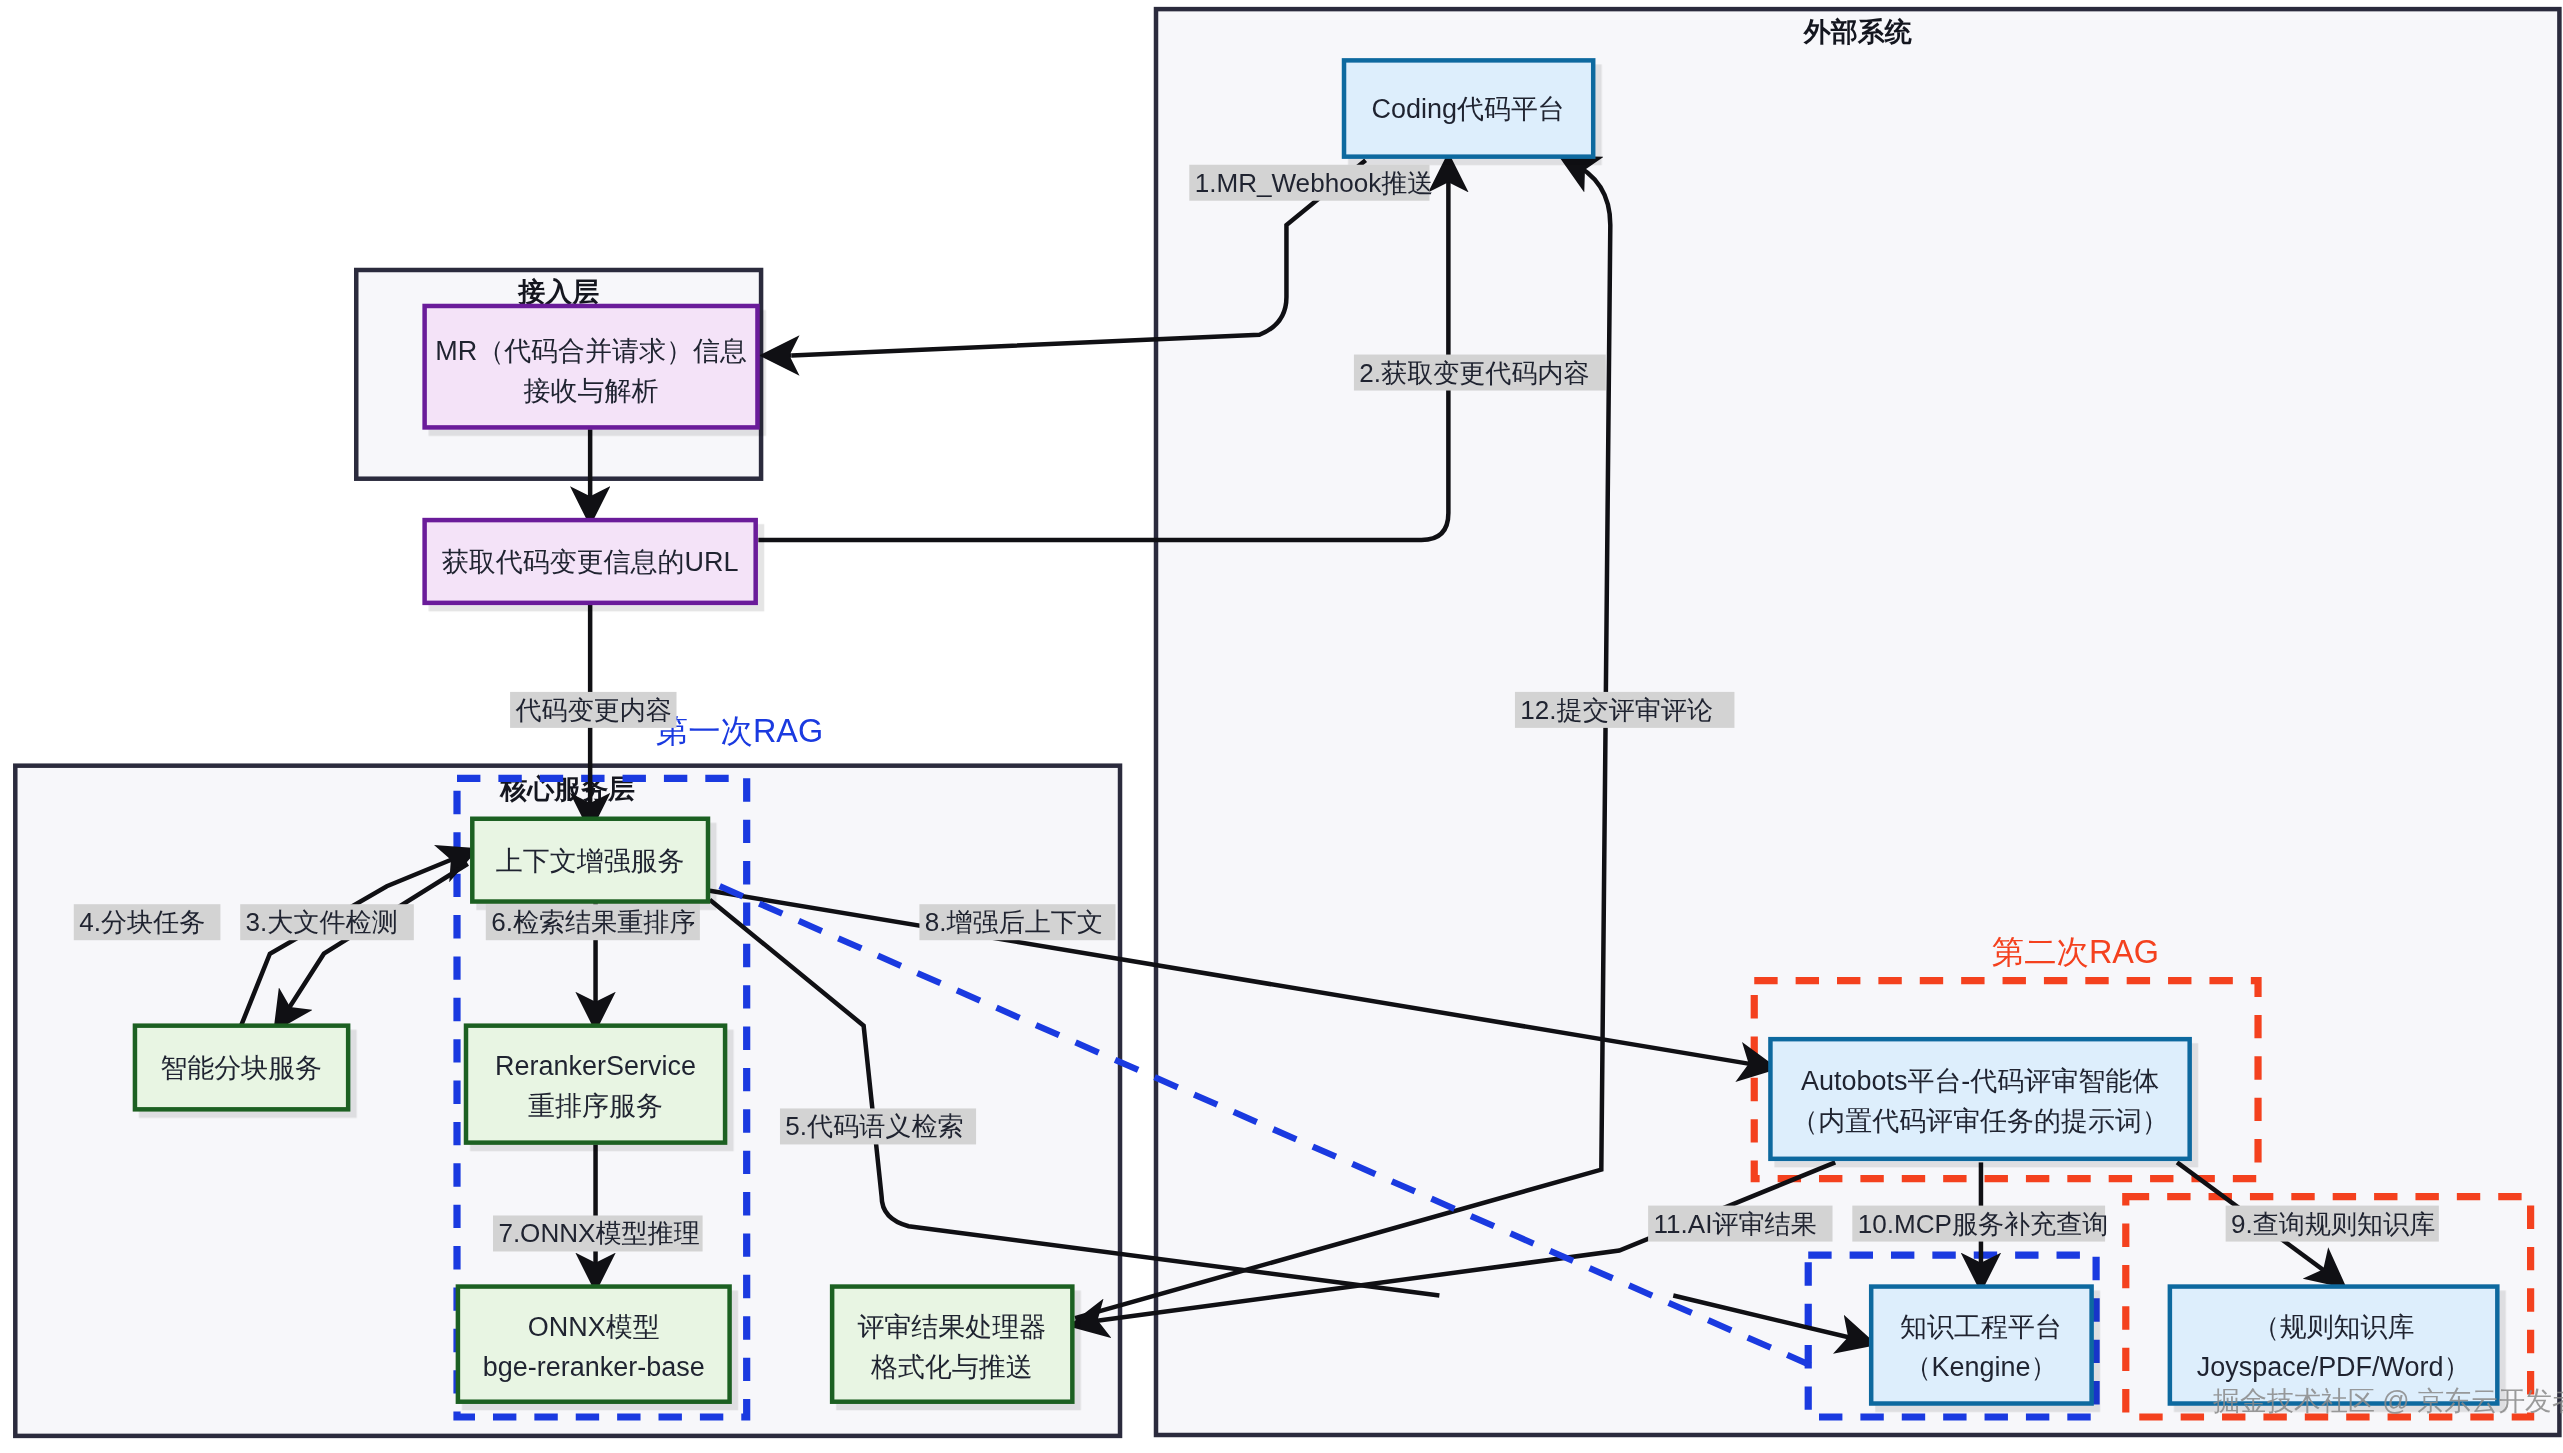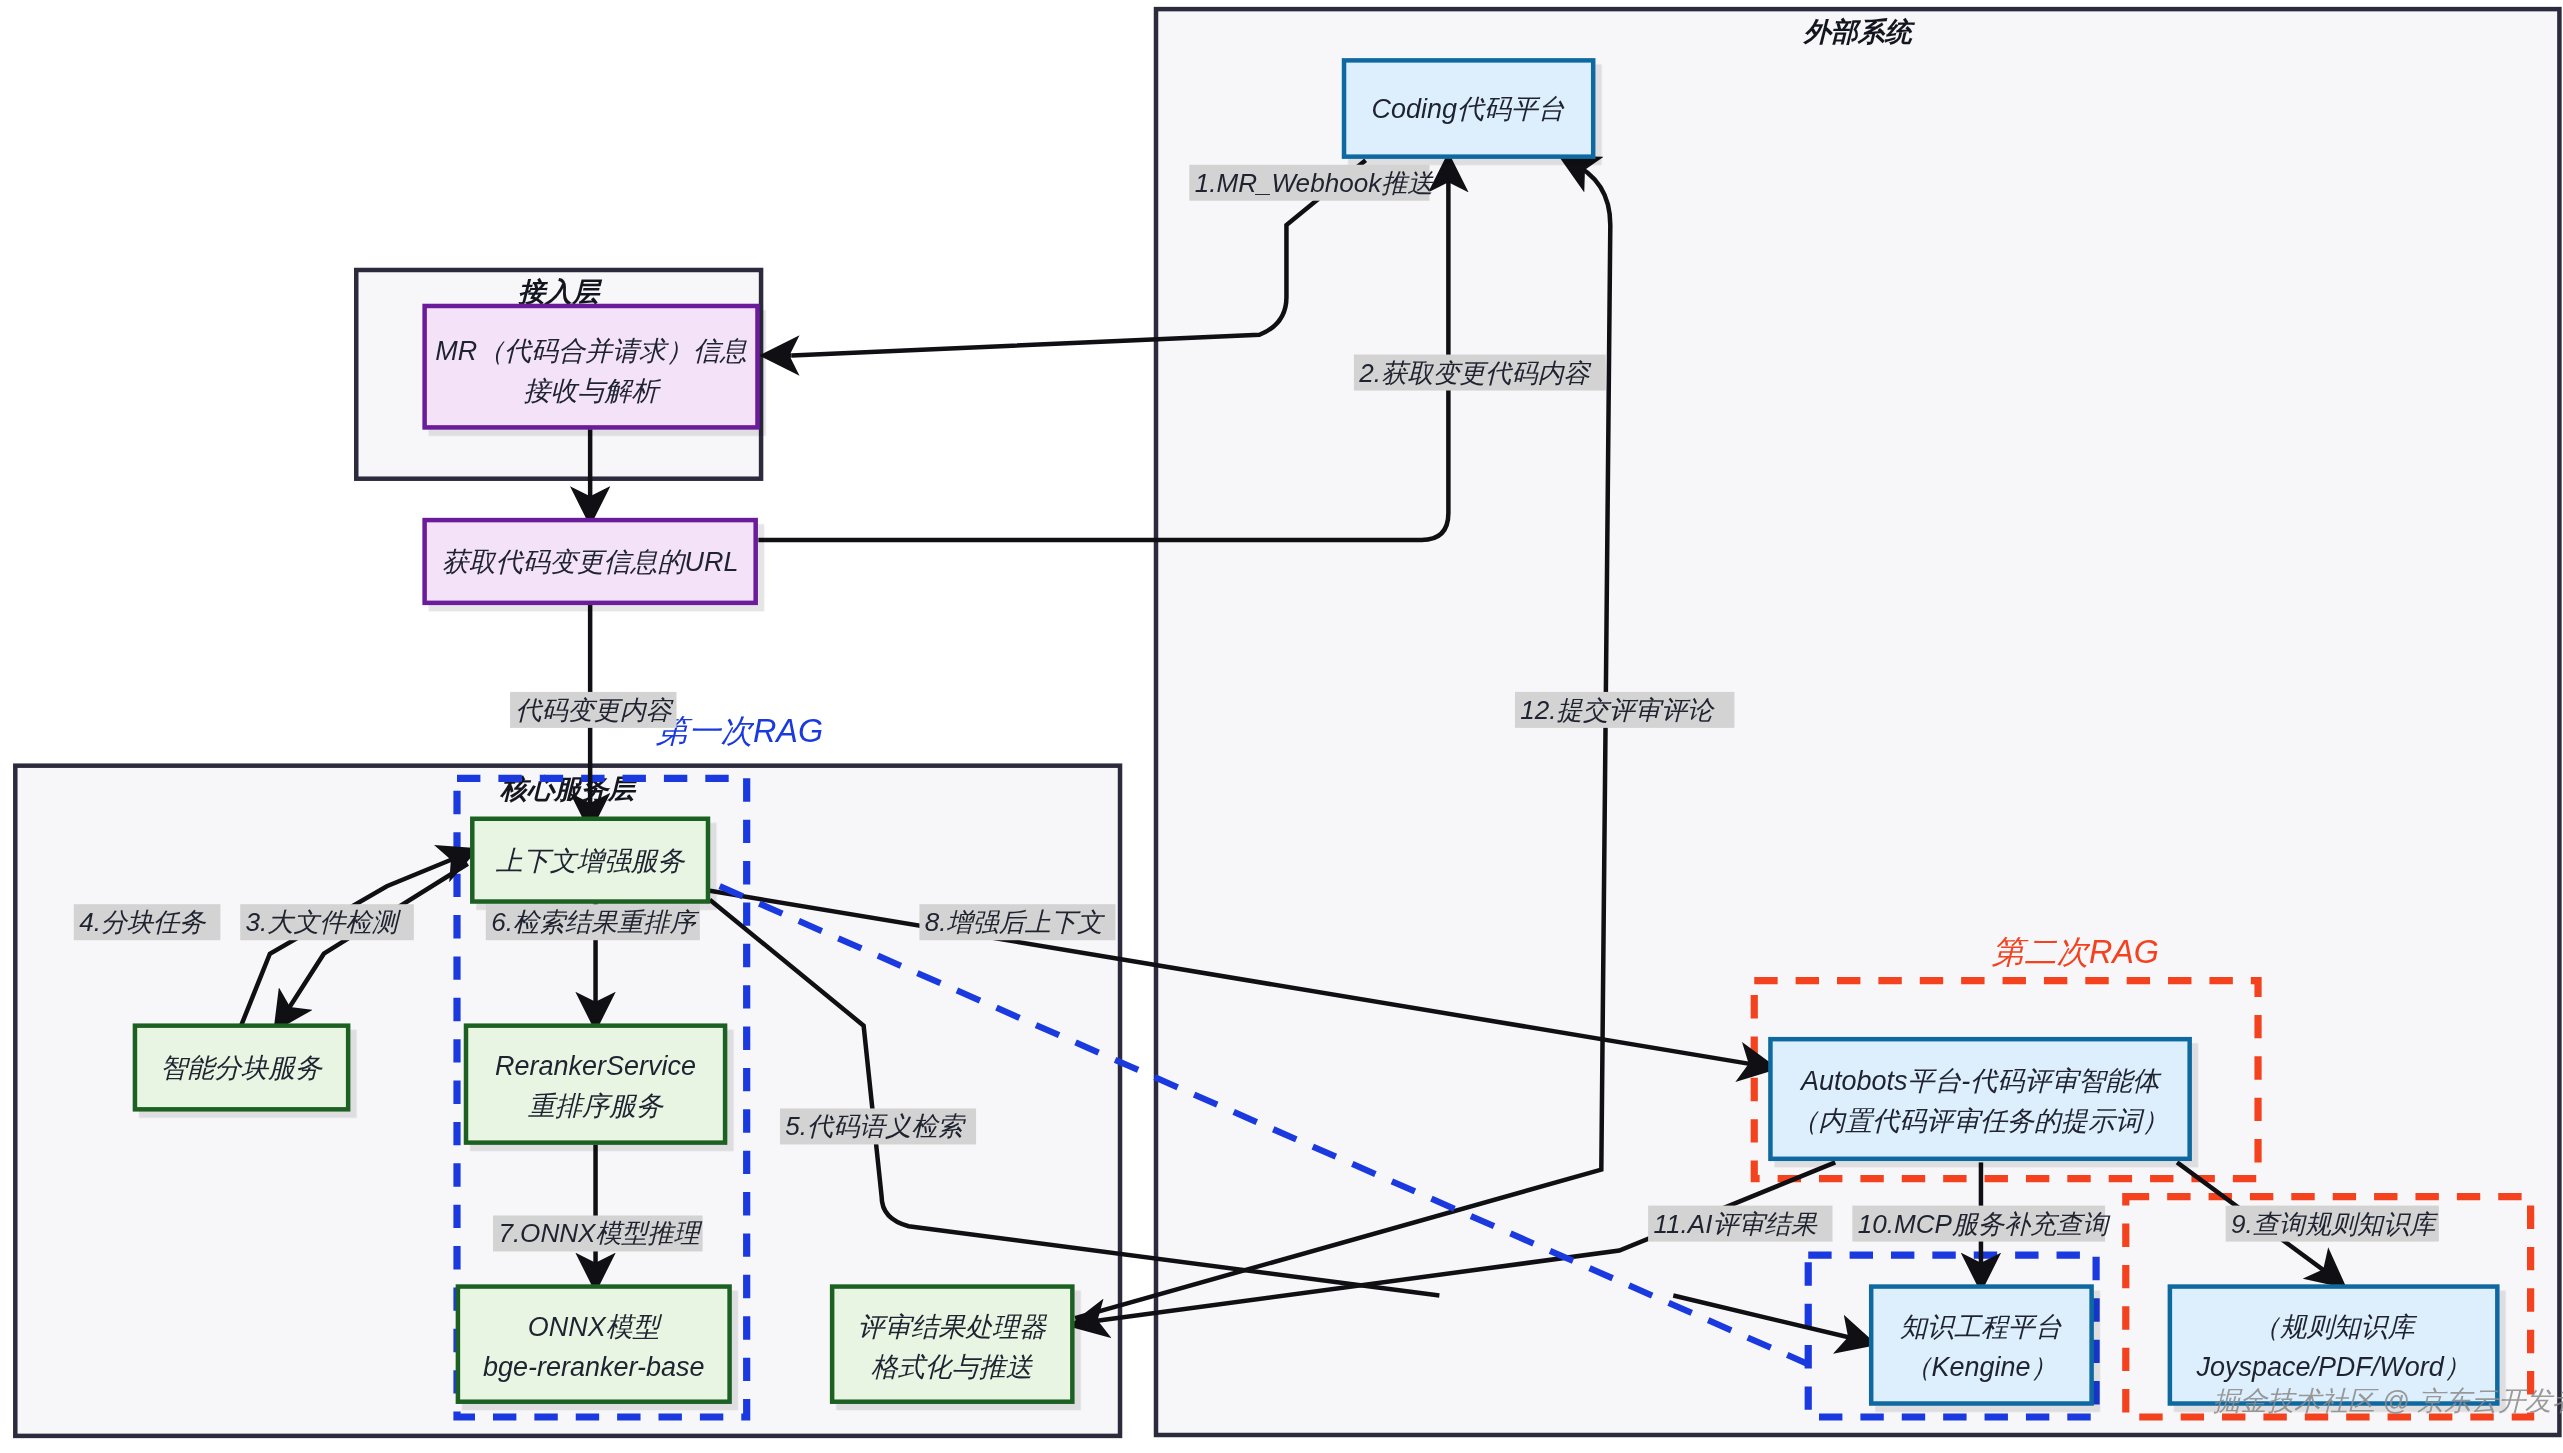--- a/index.html
+++ b/index.html
@@ -1,17 +1,17 @@
 <!DOCTYPE html>
 <html style="font-size:14.4px"><head>
 <meta charset="utf-8">
 <style>
   html,body{margin:0;padding:0;background:#ffffff;}
   body{font-family:"Liberation Sans","DejaVu Sans",sans-serif;}
-  #stage{position:relative;width:2563px;height:1454px;background:#ffffff;overflow:hidden;font-style:italic;}
+  #stage{position:relative;width:2563px;height:1454px;background:#ffffff;overflow:hidden;}
   svg#diagram{position:absolute;left:0;top:0;width:2563px;height:1454px;}
   .node-text{font-family:"Liberation Sans","DejaVu Sans",sans-serif;fill:#1f2330;}
   .container-title{font-family:"Liberation Sans","DejaVu Sans",sans-serif;fill:#14161f;font-weight:bold;}
   .edge-label{font-family:"Liberation Sans","DejaVu Sans",sans-serif;fill:#1f2330;}
   .rag-label{font-family:"Liberation Sans","DejaVu Sans",sans-serif;font-weight:normal;}
   .watermark{font-family:"Liberation Sans","DejaVu Sans",sans-serif;fill:#8a8a8a;opacity:.85;}
 </style>
 </head>
 <body>
 

